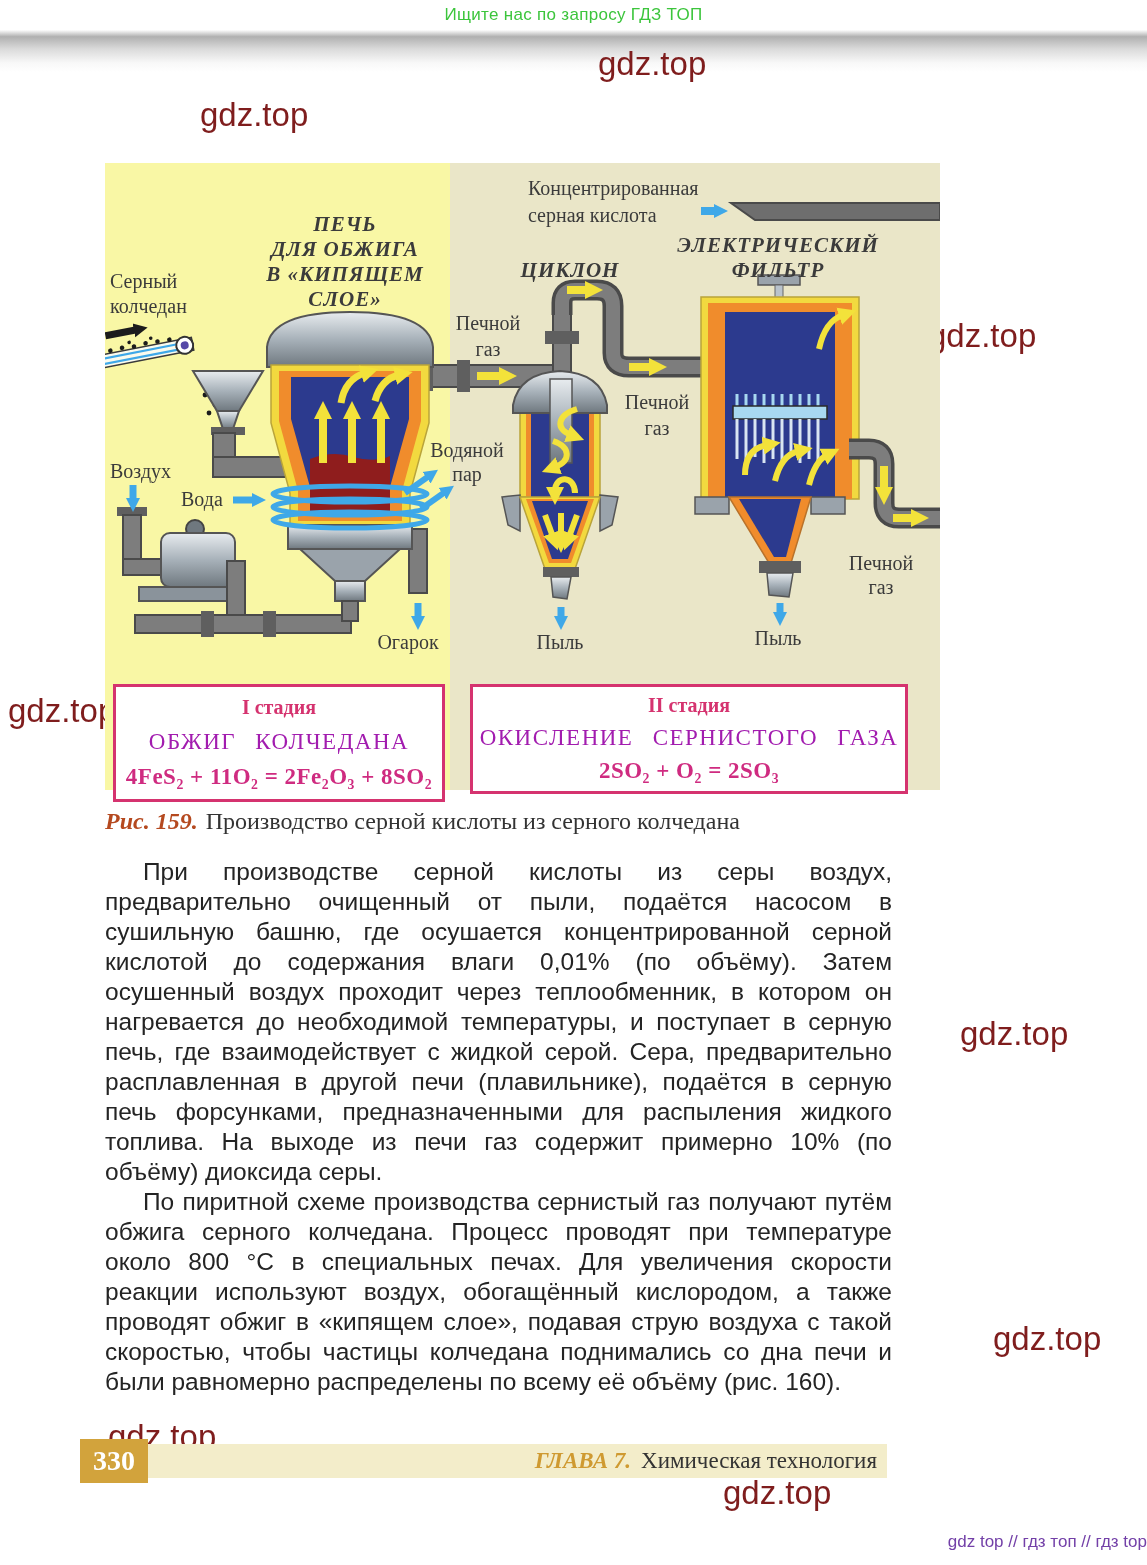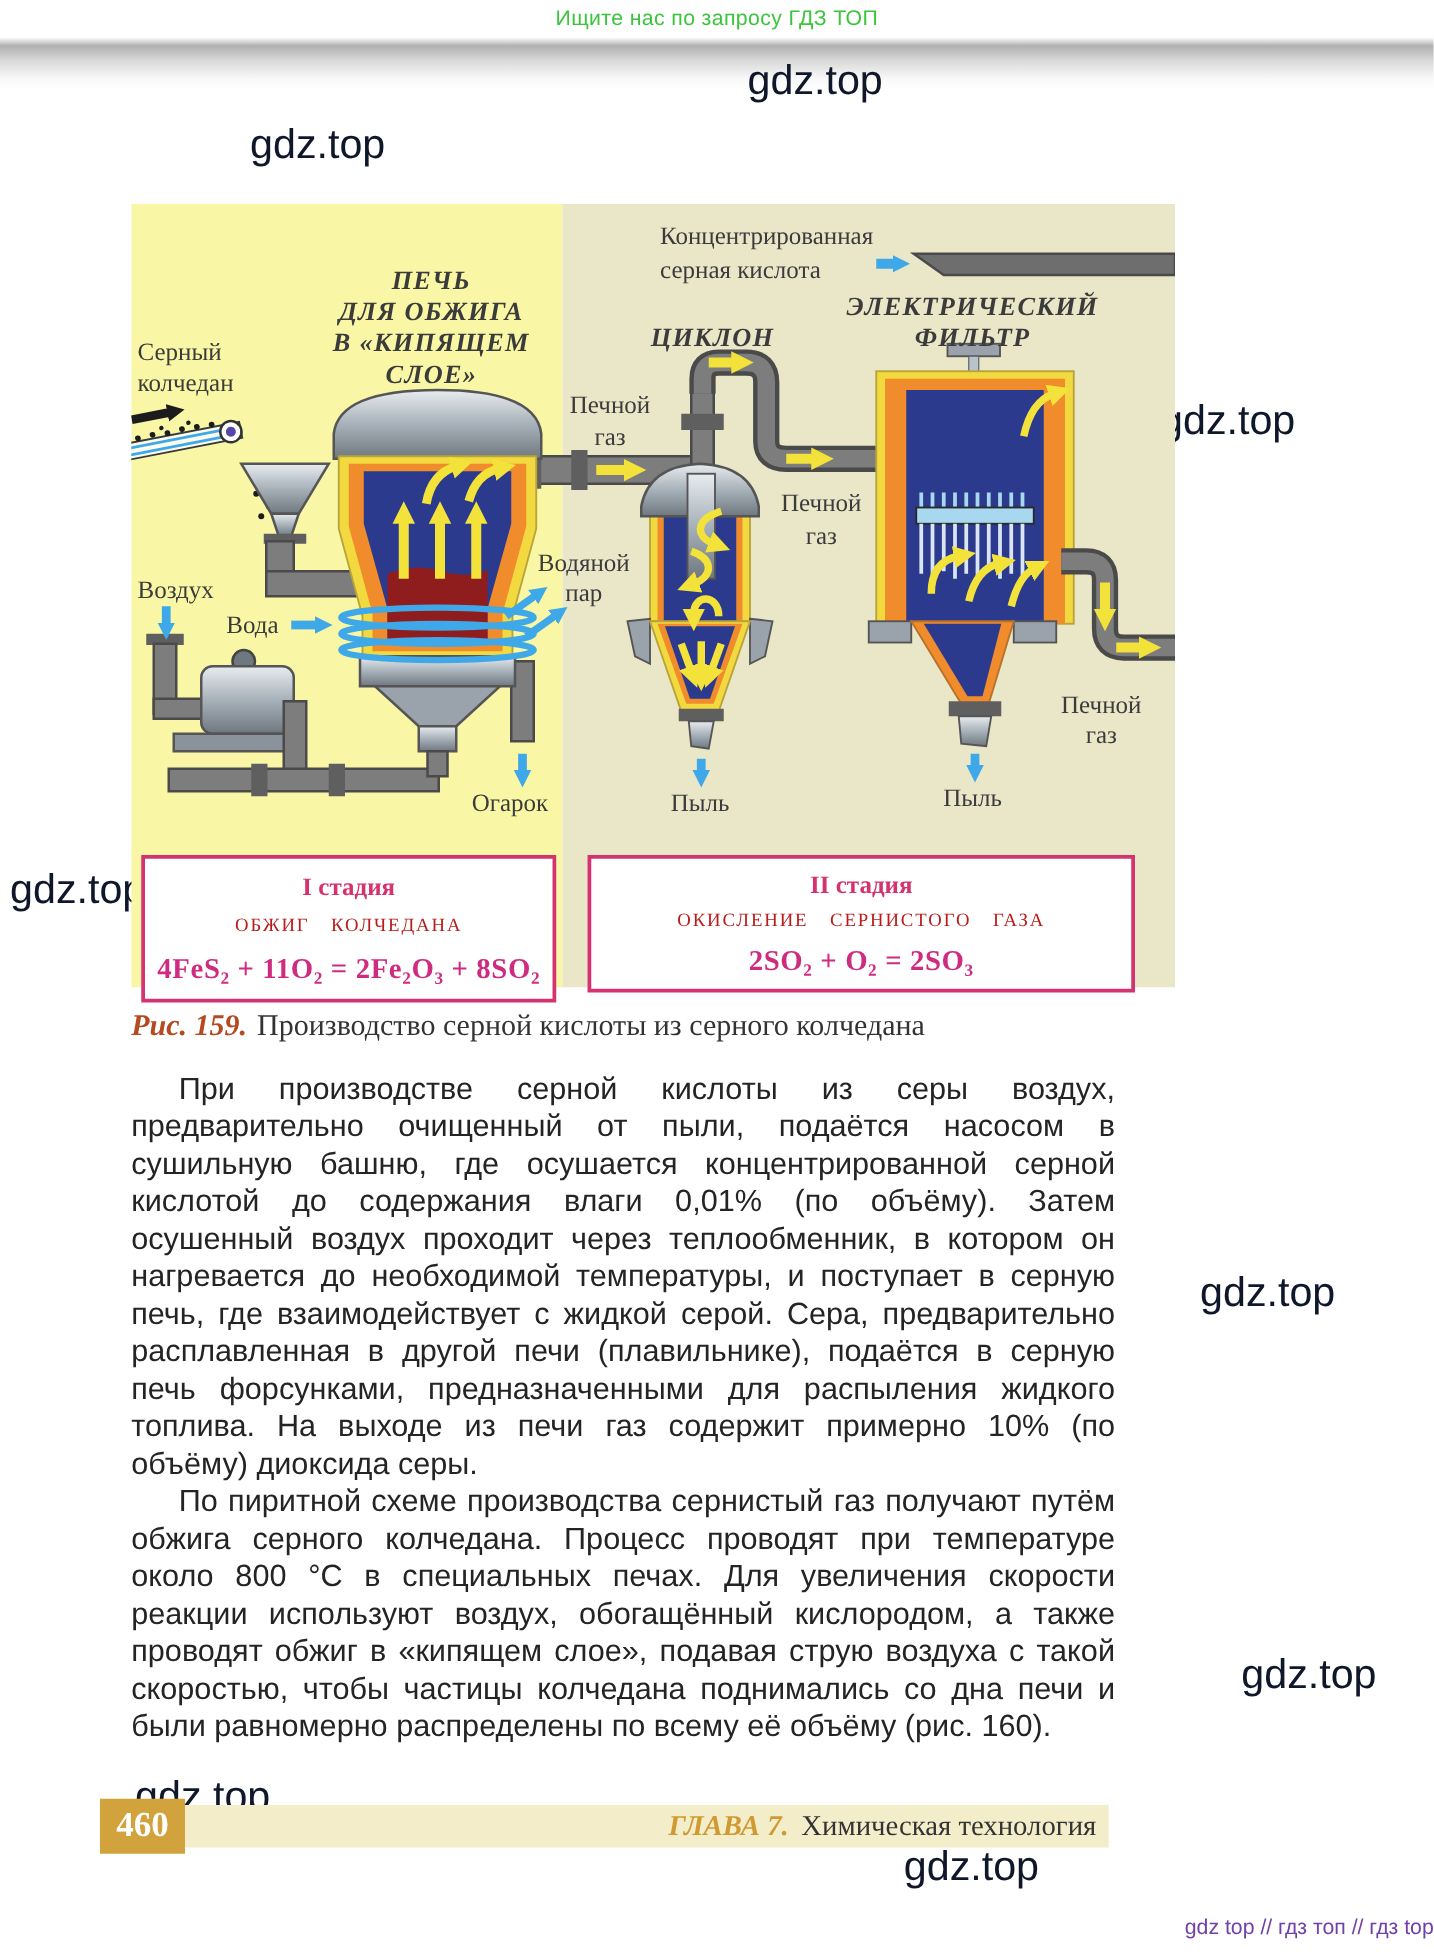--- a/index.html
+++ b/index.html
@@ -1,31 +1,31 @@
 <!DOCTYPE html>
 <html><head>
 <meta charset="utf-8">
 <style>
   html,body{margin:0;padding:0;}
   body{width:1147px;height:1565px;position:relative;background:#ffffff;overflow:hidden;}
   .promo{position:absolute;top:5px;left:0;width:100%;text-align:center;
     font:400 17px "Liberation Sans",sans-serif;color:#3cc53c;letter-spacing:.3px;}
   .gradbar{position:absolute;top:30px;left:0;width:100%;height:42px;
     background:linear-gradient(180deg,#fdfdfd 0%,#b0b0b0 16%,#dadada 45%,#f8f8f8 78%,#ffffff 100%);}
-  .wm{position:absolute;font:400 33px "Liberation Sans",sans-serif;color:#0f172a;white-space:nowrap;text-align:right;}
+  .wm{position:absolute;font:400 33px "Liberation Sans",sans-serif;color:#7f1d1d;white-space:nowrap;text-align:right;}
   .diagram{position:absolute;left:105px;top:163px;width:835px;height:627px;}
   .diagram svg{position:absolute;left:0;top:0;}
   .lbl{font-family:"Liberation Serif",serif;font-size:20px;fill:#3b3b3b;}
   .lbl-i{font-family:"Liberation Serif",serif;font-style:italic;font-weight:600;font-size:21px;
     fill:#3b3b3b;letter-spacing:1px;}
   .stage-box{position:absolute;background:#ffffff;border:3px solid #d5336f;box-sizing:border-box;
     display:flex;flex-direction:column;align-items:center;justify-content:space-evenly;
     font-family:"Liberation Serif",serif;text-align:center;margin-top:16px;}
   .stage-title{color:#d5336f;font-weight:bold;font-size:20px;}
-  .stage-name{color:#b91c1c;font-size:15px;letter-spacing:1.5px;word-spacing:12px;}
+  .stage-name{color:#a21caf;font-size:23px;letter-spacing:1.5px;word-spacing:12px;}
   .stage-eq{color:#cf2b80;font-weight:bold;font-size:23px;letter-spacing:.5px;}
   .caption{position:absolute;left:105px;top:808px;width:800px;
     font-family:"Liberation Serif",serif;font-size:24px;color:#333333;}
   .caption .cap-label{color:#b5491f;font-style:italic;font-weight:bold;margin-right:8px;}
   .bodytext{position:absolute;left:105px;top:857px;width:787px;
     font-family:Liberation Sans, sans-serif;font-size:24.5px;line-height:30px;
     color:#242424;text-align:justify;}
   .bodytext p{margin:0;text-indent:38px;}
   .footer-bar{position:absolute;left:80px;top:1444px;width:807px;height:34px;background:#f3edca;
     display:flex;align-items:center;justify-content:flex-end;padding-right:10px;box-sizing:border-box;
@@ -302,15 +302,15 @@
 
 <div class="bodytext">
   <p>При производстве серной кислоты из серы воздух, предварительно очищенный от пыли, подаётся насосом в сушильную башню, где осушается концентрированной серной кислотой до содержания влаги 0,01% (по объёму). Затем осушенный воздух проходит через теплообменник, в котором он нагревается до необходимой температуры, и поступает в серную печь, где взаимодействует с жидкой серой. Сера, предварительно расплавленная в другой печи (плавильнике), подаётся в серную печь форсунками, предназначенными для распыления жидкого топлива. На выходе из печи газ содержит примерно 10% (по объёму) диоксида серы.</p>
   <p>По пиритной схеме производства сернистый газ получают путём обжига серного колчедана. Процесс проводят при температуре около 800 °С в специальных печах. Для увеличения скорости реакции используют воздух, обогащённый кислородом, а также проводят обжиг в «кипящем слое», подавая струю воздуха с такой скоростью, чтобы частицы колчедана поднимались со дна печи и были равномерно распределены по всему её объёму (рис. 160).</p>
 </div>
 
 <div class="footer-bar">
   <span class="footer-chapter">ГЛАВА 7.</span>
   <span class="footer-title">Химическая технология</span>
 </div>
-<div class="page-badge">460</div>
+<div class="page-badge">330</div>
 
 <div class="bottom-links">gdz top  //  гдз топ  //  гдз top</div>
 
 </body></html>

